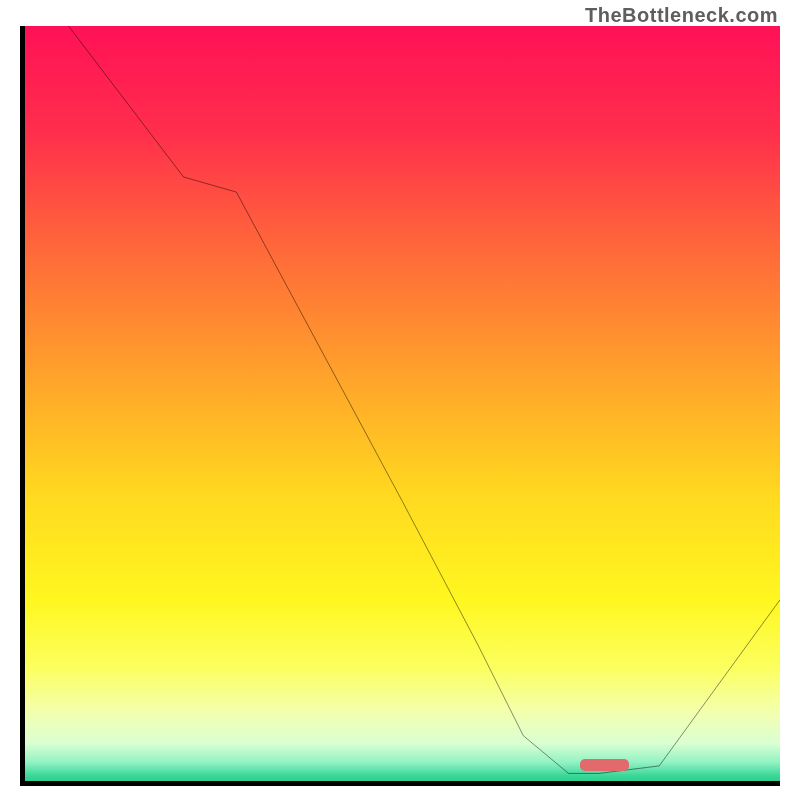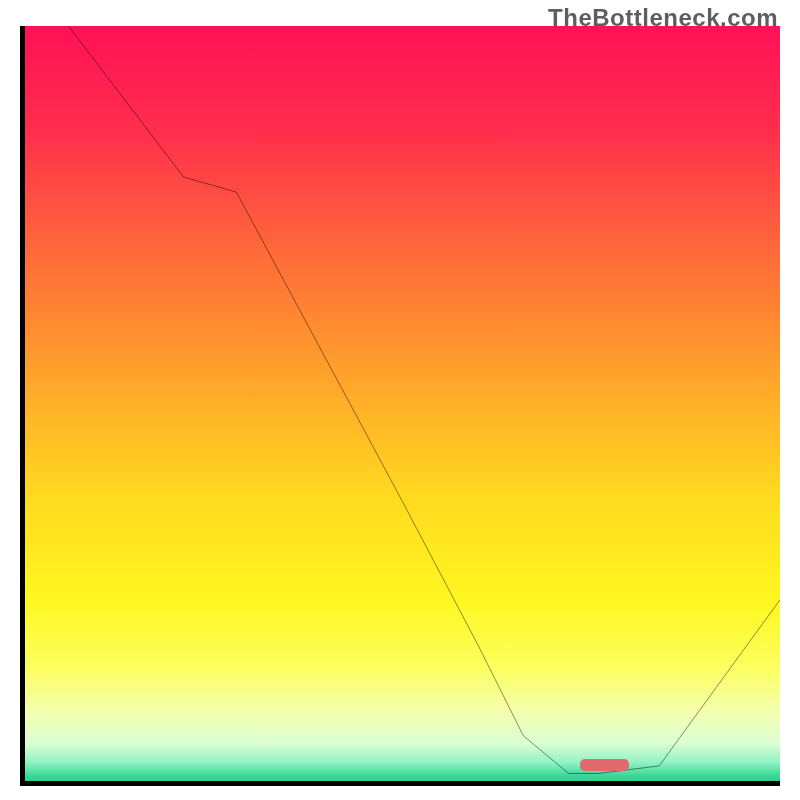--- a/index.html
+++ b/index.html
@@ -14,21 +14,21 @@
   .chart-wrap {
     position: relative;
     width: 800px;
     height: 800px;
     box-sizing: border-box;
   }
   .watermark {
     position: absolute;
     top: 4px;
     right: 22px;
-    font-size: 24px;
+    font-size: 20px;
     font-weight: 600;
     color: #5e5e5e;
     letter-spacing: 0.5px;
   }
   .plot-area {
     position: absolute;
     left: 20px;
     top: 26px;
     width: 760px;
     height: 760px;

